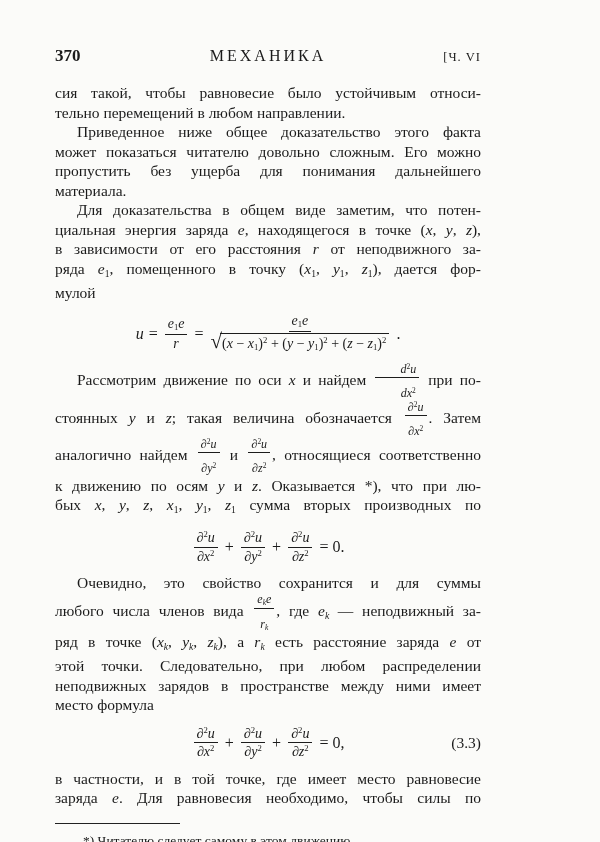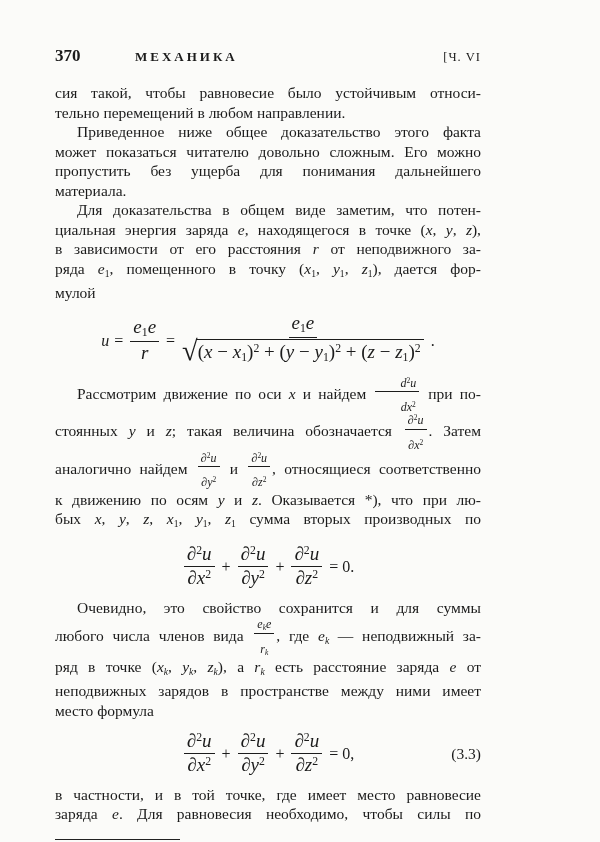--- a/index.html
+++ b/index.html
@@ -2,41 +2,41 @@
 <html><head>
 <meta charset="utf-8">
 <style>
   html,body{margin:0;padding:0;}
   body{width:600px;height:842px;background:#fbfbf9;overflow:hidden;}
   .page{box-sizing:border-box;width:536px;height:842px;padding:46px 55px 0 55px;
         color:#1b1b1b;font-family:"Liberation Serif",serif;}
   
   .header{display:flex;align-items:baseline;margin-bottom:17px;}
   .pageno{width:80px;font-size:17px;font-weight:bold;}
-  .rtitle{flex:1;text-align:left;font-size:13px;font-weight:bold;letter-spacing:3px;}
+  .rtitle{flex:1;text-align:center;font-size:16px;font-weight:normal;letter-spacing:3px;}
   .part{width:80px;text-align:right;font-size:12.5px;letter-spacing:1px;}
   
   .line{font-size:15.5px;line-height:19.5px;text-align:justify;text-align-last:justify;}
   .line.end{text-align-last:left;}
   .line.ind{text-indent:22px;font-family:Liberation Serif, serif;}
   
   .r-i{font-style:italic;}
   .r-sb{font-size:0.62em;vertical-align:-0.28em;}
   .r-isb{font-style:italic;font-size:0.62em;vertical-align:-0.28em;}
   .r-sp{font-size:0.62em;vertical-align:0.55em;}
   
   .frac{display:inline-flex;flex-direction:column;align-items:center;
         vertical-align:middle;margin:0 2px;line-height:1.1;}
   .frac .num{border-bottom:1px solid #1c1c1c;padding:0 3px 1px 3px;}
   .frac .den{padding-top:1px;}
   .line .frac{font-size:12px;gap:8px;}
   
   .formula{display:flex;justify-content:center;align-items:center;gap:5px;
            font-size:16px;position:relative;margin:11px 0 9px 0;}
-  .formula .frac{font-size:19px;}
+  .formula .frac{font-size:14px;}
   .fitem{white-space:pre;}
   .den-sqrt{display:inline-flex;align-items:flex-start;border:none;}
   .rad{font-size:1.5em;line-height:1;margin-right:-2px;transform:translateY(-2px);}
   .radicand{border-top:1.3px solid #1c1c1c;padding:2px 3px 0 2px;}
   .eqno{position:absolute;right:0;top:50%;transform:translateY(-50%);font-size:15.5px;}
   
   .fn{margin-top:15px;}
   .fn-rule{width:125px;border-top:1.5px solid #222;margin-bottom:9px;}
   .fn-text{font-size:13.5px;padding-left:28px;}
 </style>
@@ -126,20 +126,21 @@
   </div>
 
   <div class="line ind"><span>Очевидно, это свойство сохранится и для суммы</span></div>
   <div class="line">
     <span><span>любого числа членов вида </span></span><span class="frac">
         <span class="num"><span class="r-i">e</span><span class="r-isb">k</span><span class="r-i">e</span></span>
         <span class="den"><span class="r-i">r</span><span class="r-isb">k</span></span>
       </span><span><span>, где </span><span class="r-i">e</span><span class="r-isb">k</span><span> — неподвижный за-</span></span>
   </div>
   <div class="line"><span>ряд в точке (</span><span class="r-i">x</span><span class="r-isb">k</span><span>, </span><span class="r-i">y</span><span class="r-isb">k</span><span>, </span><span class="r-i">z</span><span class="r-isb">k</span><span>), а </span><span class="r-i">r</span><span class="r-isb">k</span><span> есть расстояние заряда </span><span class="r-i">e</span><span> от</span></div>
+  <div class="line"><span>этой точки. Следовательно, при любом распределении</span></div>
   <div class="line"><span>неподвижных зарядов в пространстве между ними имеет</span></div>
   <div class="line end"><span>место формула</span></div>
 
   <div class="formula">
     <span class="frac">
         <span class="num"><span class="r-i">∂</span><span class="r-sp">2</span><span class="r-i">u</span></span>
         <span class="den"><span class="r-i">∂</span><span class="r-i">x</span><span class="r-sp">2</span></span>
       </span>
     <span class="fitem"><span>+</span></span>
     <span class="frac">

